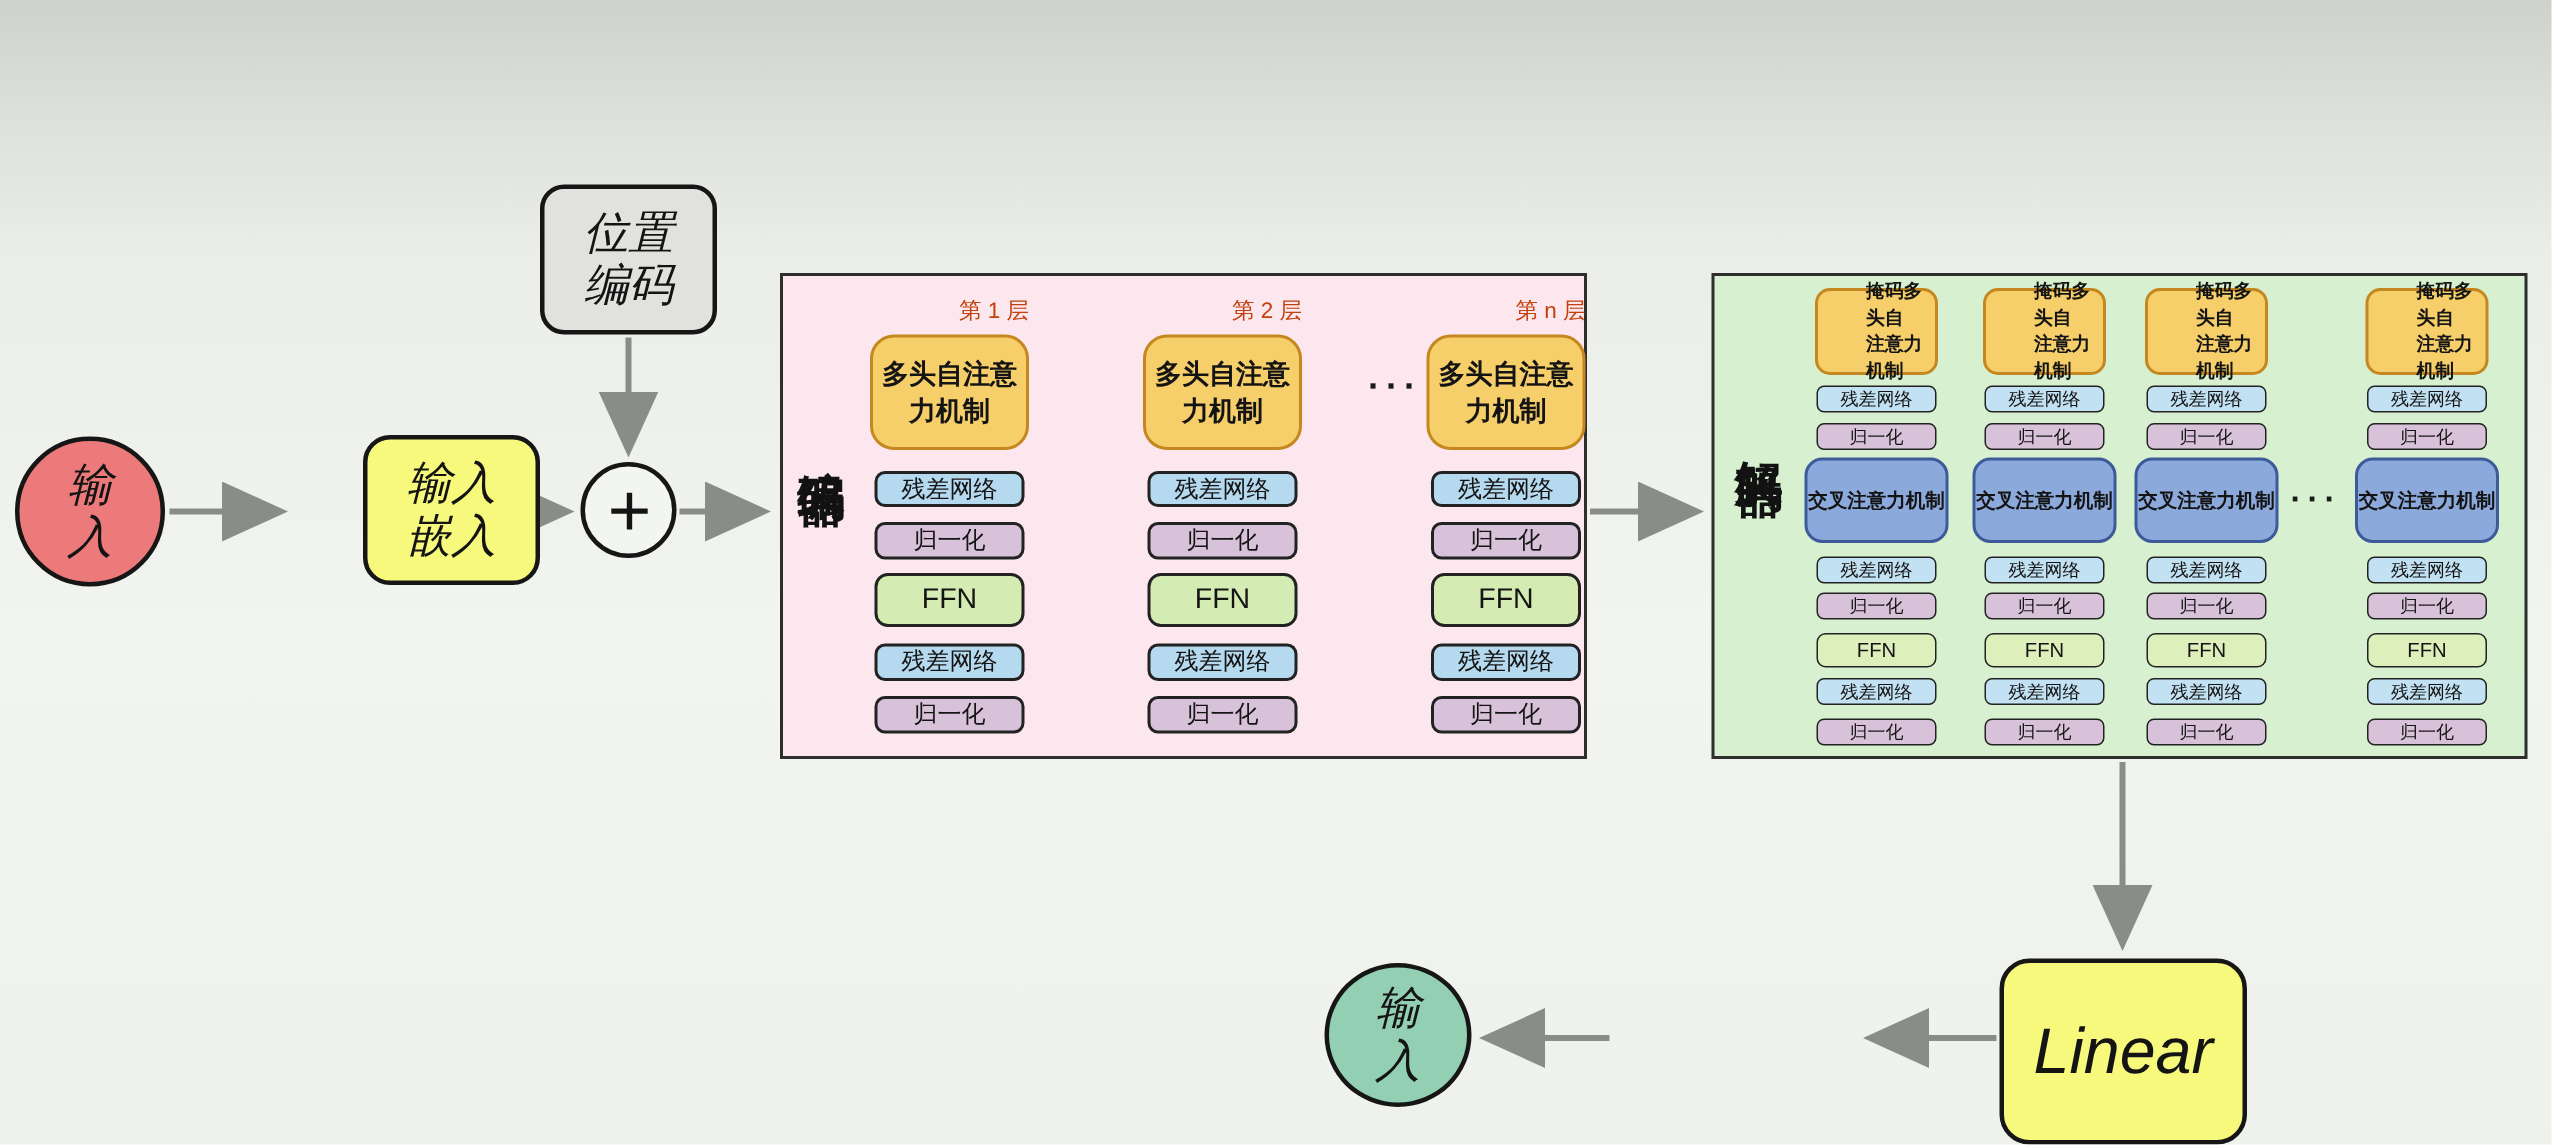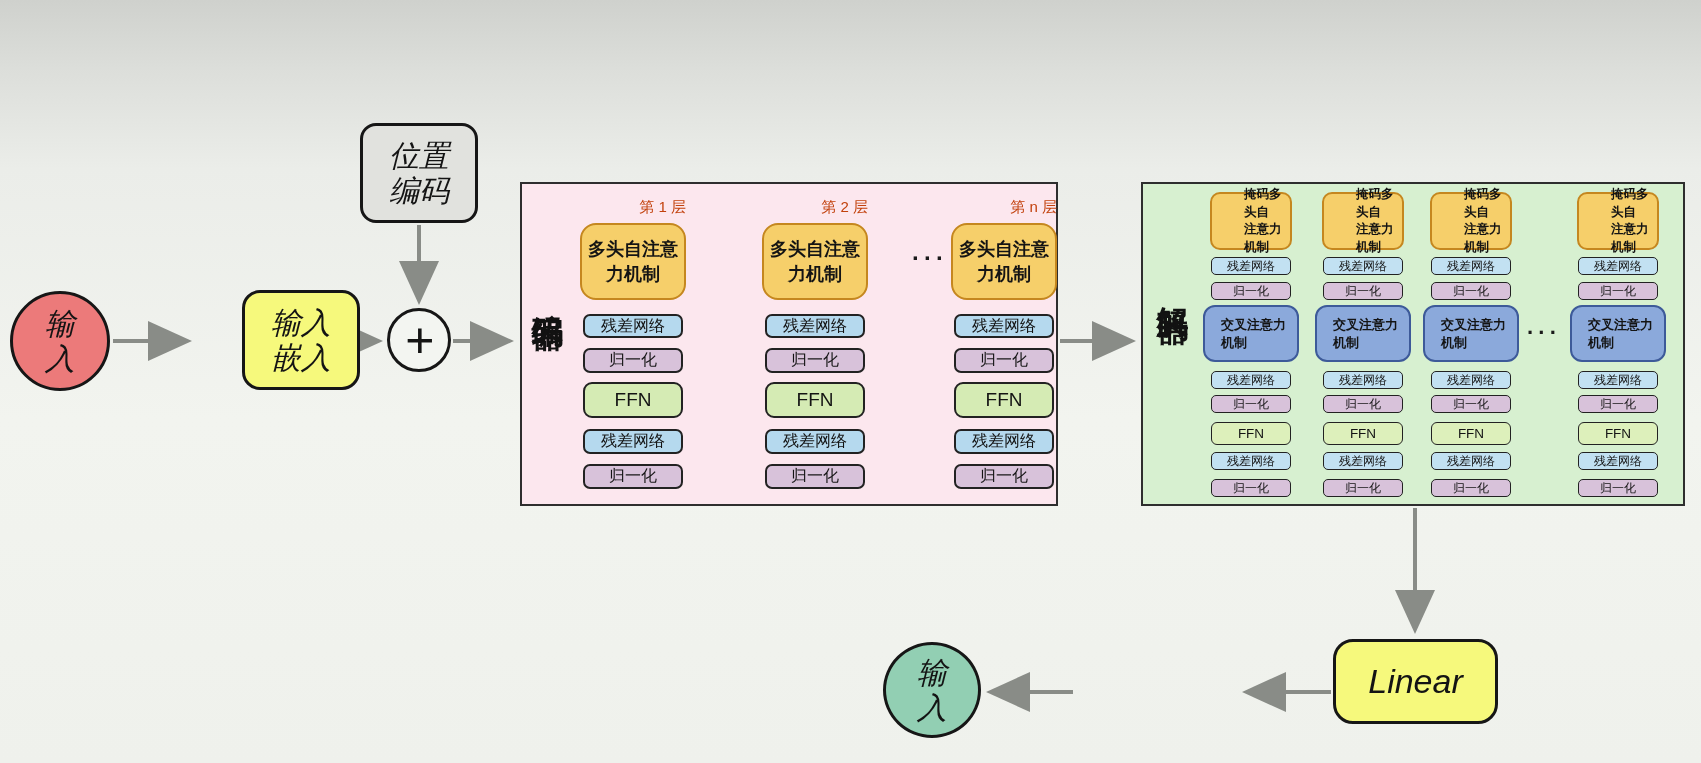--- a/index.html
+++ b/index.html
@@ -22,21 +22,21 @@
     display:flex;flex-direction:column;align-items:center;justify-content:center;
     text-align:center;
     font-style:italic;
   }
   .circle{border-radius:50%;}
   .l2{line-height:1.18;font-size:30px;font-weight:500;}
   .input-node{left:10px;top:291px;width:100px;height:100px;background:#ec7a7a;border:3px solid #161616;}
   .embed-node{left:197px;top:290px;width:118px;height:100px;background:#f6f97c;border:3px solid #161616;border-radius:18px;margin-left:45px;}
   .pos-node{left:360px;top:123px;width:118px;height:100px;background:#e1e2de;border:3px solid #161616;border-radius:16px;}
   .plus-node{left:387px;top:308px;width:64px;height:64px;background:#f3f5f1;border:3px solid #161616;font-size:50px;font-weight:400;line-height:1;}
-  .linear-node{left:1333px;top:639px;width:165px;height:85px;background:#f6f97c;border:3px solid #161616;border-radius:20px;font-size:34px;}
+  .linear-node{left:1333px;top:639px;width:165px;height:124px;background:#f6f97c;border:3px solid #161616;border-radius:20px;font-size:43px;}
   .softmax-node{left:1075px;top:641px;width:160px;height:102px;background:#8bc53e;border:3px solid #161616;border-radius:20px;font-size:34px;}
   .output-node{left:883px;top:642px;width:98px;height:96px;background:#92cfb3;border:3px solid #161616;}
 
   .panel{position:absolute;box-sizing:border-box;}
   .encoder-panel{left:520px;top:182px;width:538px;height:324px;background:#fce7ee;border:2px solid #2e2e2e;}
   .decoder-panel{left:1141px;top:182px;width:544px;height:324px;background:#d7f0d0;border:2px solid #2e2e2e;}
   .v-label{
     position:absolute;writing-mode:vertical-rl;text-orientation:upright;
     font-size:32px;font-weight:bold;letter-spacing:4px;color:#121212;
   }
@@ -73,21 +73,21 @@
     border:1.5px solid #222;border-radius:5px;
     display:flex;align-items:center;justify-content:center;font-size:12px;
   }
   .d-res{background:#c2e1f2;}
   .d-norm{background:#d8c2da;}
   .d-res1{top:73px;} .d-norm1{top:98px;}
   .d-cross{
     position:absolute;left:-7px;width:96px;top:121px;height:57px;box-sizing:border-box;
     background:#8ba9db;border:2px solid #3d5a99;border-radius:12px;
     display:flex;align-items:center;justify-content:center;
-    font-size:13px;font-weight:bold;padding-left:16px;
+    font-size:13px;font-weight:bold;
   }
   .d-res2{top:187px;} .d-norm2{top:211px;}
   .d-ffn{top:238px;height:23px;background:#ddf0bb;font-size:13.5px;border-radius:6px;}
   .d-res3{top:268px;} .d-norm3{top:295px;}
 
   .dots{
     position:absolute;font-weight:bold;color:#1a1a1a;text-align:center;
     letter-spacing:4px;
   }
   .e-dots{left:906px;top:244px;width:48px;font-size:24px;}

